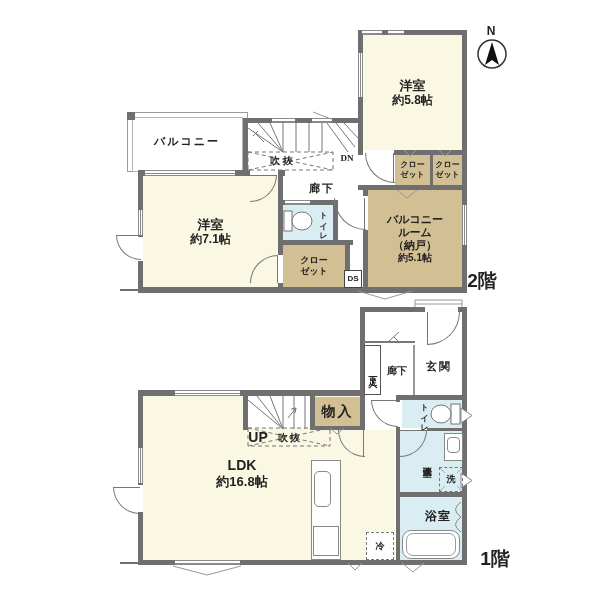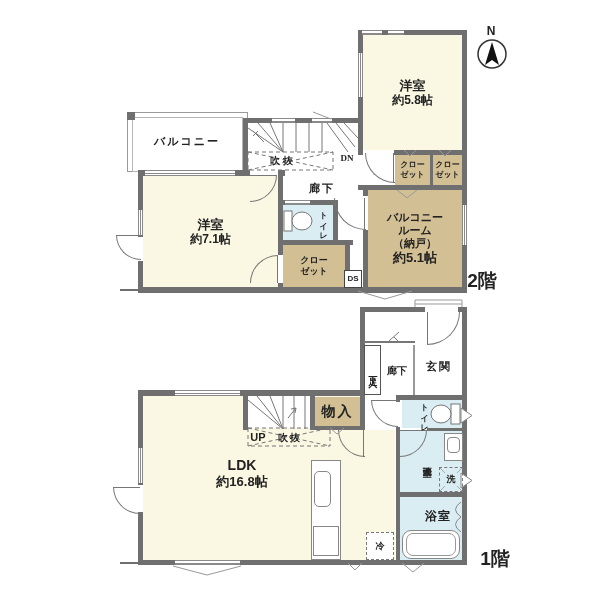--- a/index.html
+++ b/index.html
@@ -50,21 +50,21 @@
   </div>
   <div class="room blue" style="left:283px;top:205px;width:50px;height:35px;"></div>
   <div class="room tan" style="left:283px;top:245px;width:62px;height:42px;">
     <span class="roomlbl" style="font-size:9px;">クロー</span>
     <span class="roomlbl" style="font-size:9px;">ゼット</span>
   </div>
   <div class="room tan" style="left:368px;top:190px;width:94px;height:97px;">
     <span class="roomlbl" style="font-size:11px;">バルコニー</span>
     <span class="roomlbl" style="font-size:11px;">ルーム</span>
     <span class="roomlbl" style="font-size:11px;">（納戸）</span>
-    <span class="roomlbl" style="font-size:13px;">約5.1帖</span>
+    <span class="roomlbl" style="font-size:10px;">約5.1帖</span>
   </div>
   <div class="fix" style="left:344px;top:270px;width:18px;height:18px;border:1.4px solid #444;display:flex;align-items:center;justify-content:center;">
     <span class="roomlbl" style="font-size:8px;">DS</span>
   </div>
 
   <div class="border-box" style="left:127px;top:112px;width:121px;height:60px;border:1.6px solid #9a9a9a;background:#fff;"></div>
   <div class="border-box" style="left:132px;top:117px;width:111px;height:55px;border:1px solid #b5b5b5;"></div>
   <div class="wall" style="left:127px;top:112px;width:8px;height:8px;"></div>
 
   <div class="room cream" style="left:143px;top:396px;width:252px;height:164px;"></div>
@@ -250,21 +250,21 @@
   <div class="lbl" style="left:187px;top:141px;font-size:11px;letter-spacing:2px;">バルコニー</div>
   <div class="lbl" style="left:283px;top:161px;font-size:10px;letter-spacing:3px;">吹抜</div>
   <div class="lbl" style="left:347px;top:158px;font-size:9px;font-family:Liberation Serif, serif;">DN</div>
   <div class="lbl" style="left:322px;top:188px;font-size:11px;letter-spacing:2px;">廊下</div>
   <div class="lbl vtext" style="left:323px;top:221px;font-size:8px;transform:translate(-50%,-50%);">トイレ</div>
   <div class="lbl" style="left:482px;top:281px;font-size:19px;">2階</div>
 
   <div class="lbl" style="left:439px;top:366px;font-size:11px;letter-spacing:2px;">玄関</div>
   <div class="lbl" style="left:397px;top:371px;font-size:10px;">廊下</div>
   <div class="lbl vtext" style="left:424px;top:413px;font-size:8px;">トイレ</div>
-  <div class="lbl" style="left:258px;top:437px;font-size:11px;">UP</div>
+  <div class="lbl" style="left:258px;top:437px;font-size:14px;">UP</div>
   <div class="lbl" style="left:290px;top:438px;font-size:10px;letter-spacing:2px;">吹抜</div>
   <div class="lbl" style="left:242px;top:465px;font-size:14px;">LDK</div>
   <div class="lbl" style="left:242px;top:482px;font-size:13px;">約16.8帖</div>
   <div class="lbl vtext" style="left:427px;top:461px;font-size:9px;">洗面室</div>
   <div class="lbl" style="left:438px;top:517px;font-size:12px;letter-spacing:1px;">浴室</div>
   <div class="lbl" style="left:495px;top:559px;font-size:19px;">1階</div>
 
   <div class="lbl" style="left:491px;top:32px;font-size:12px;">N</div>
 </div>
 

